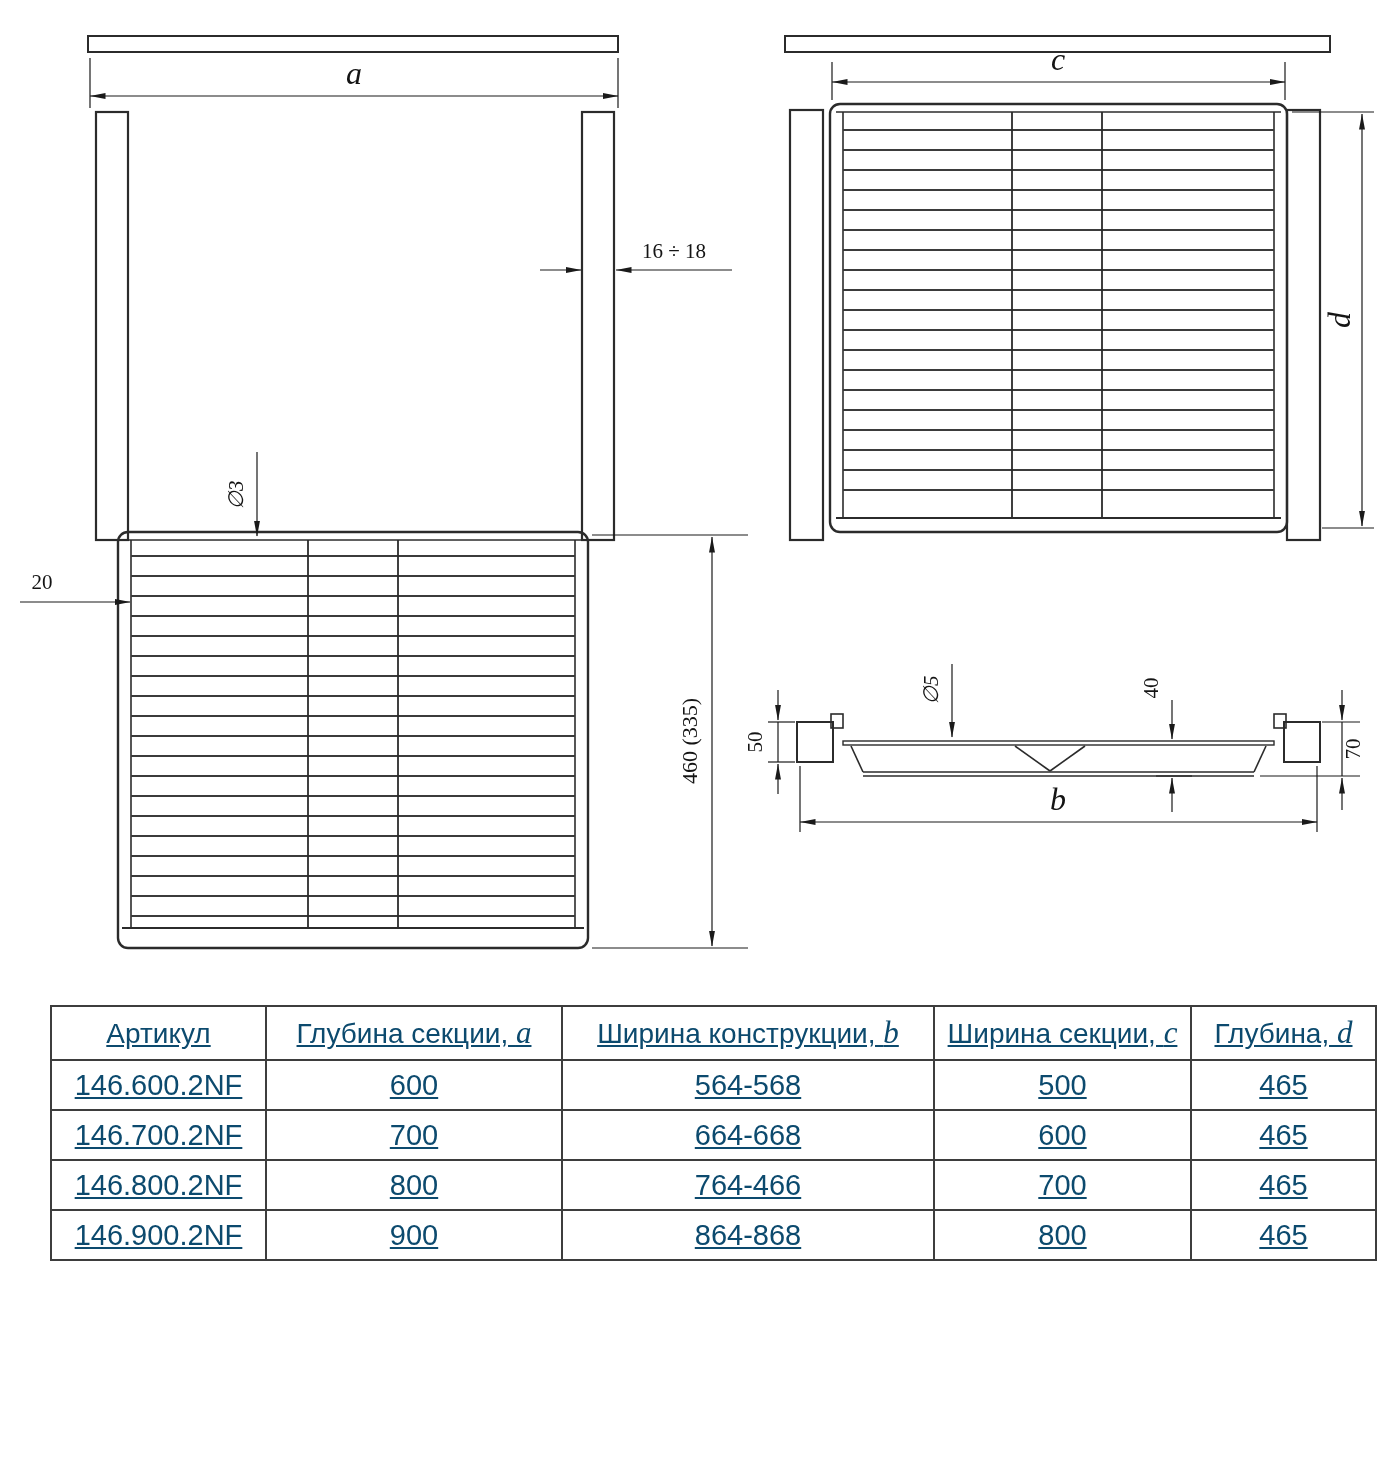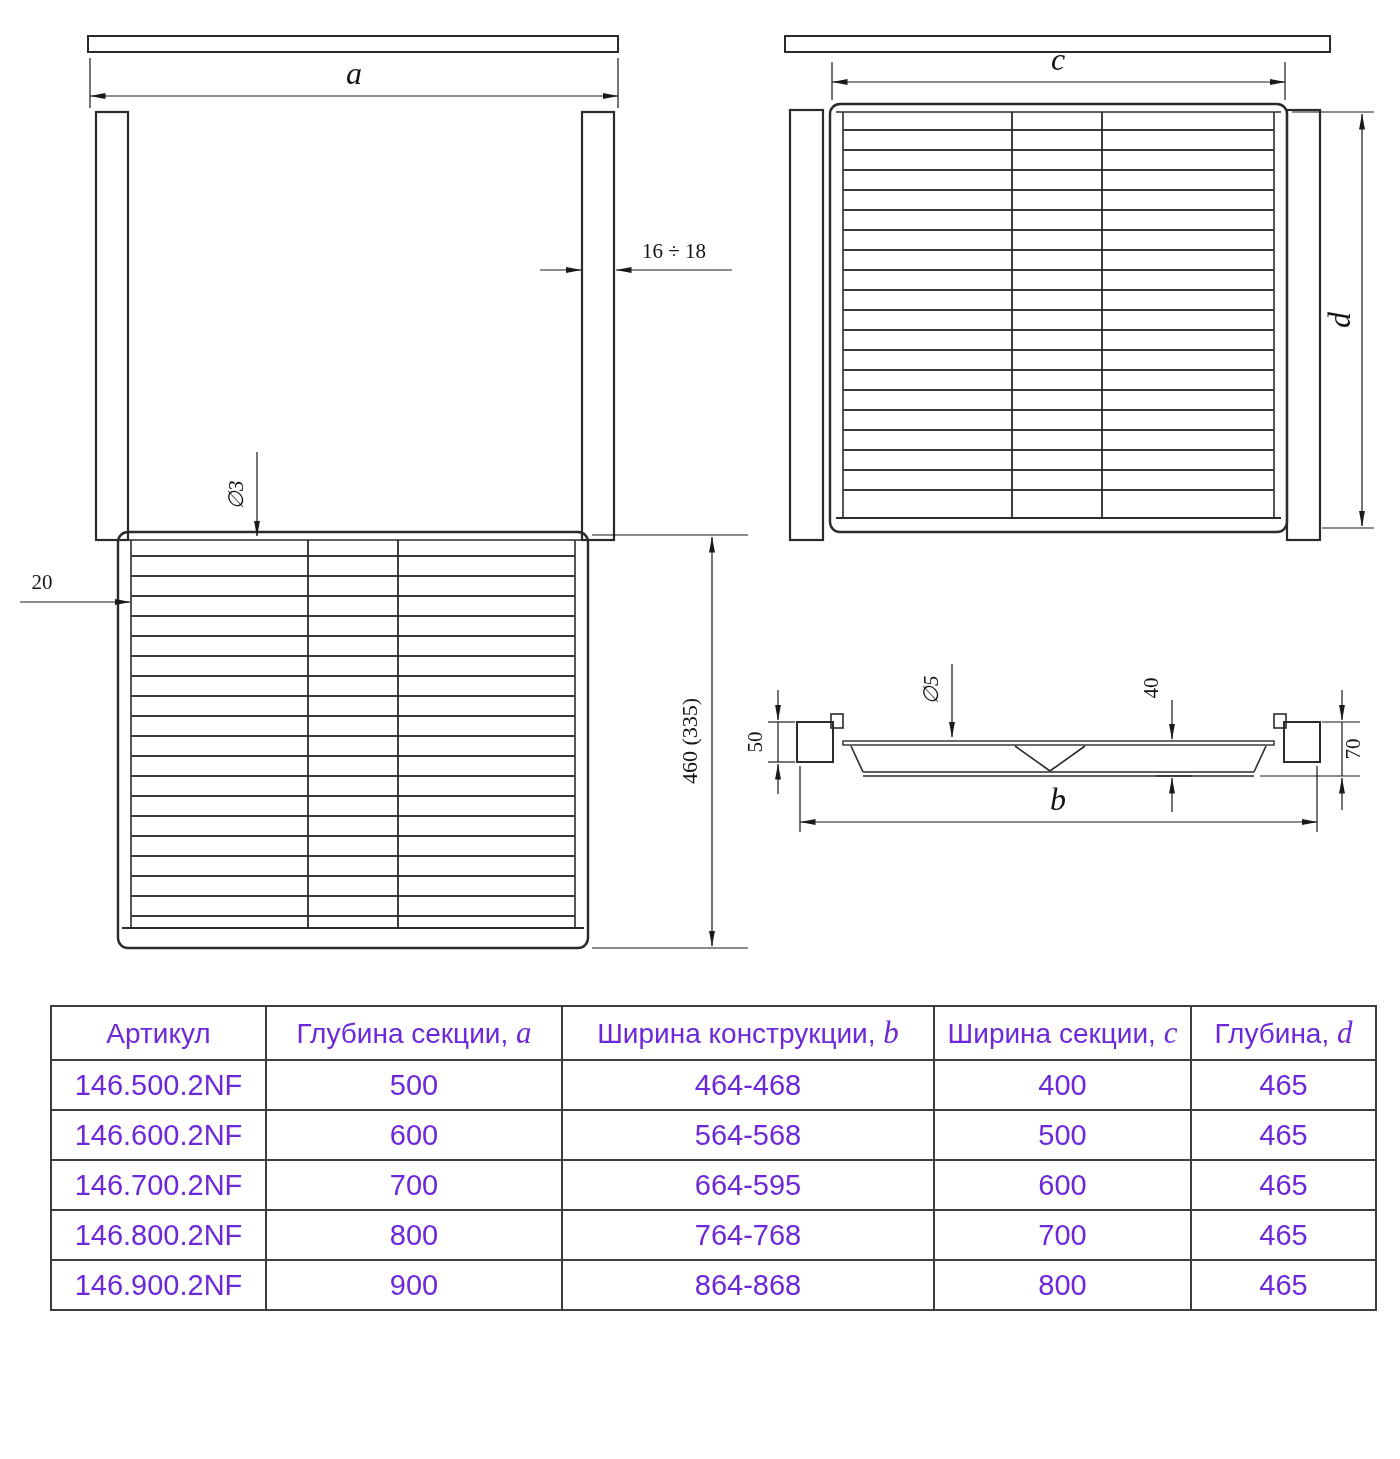--- a/index.html
+++ b/index.html
@@ -24,22 +24,23 @@
     width:1325px;
     margin:20px 0 0 50px;
   }
   .spec th, .spec td {
     border:2px solid #3d3d3d;
     text-align:center;
     vertical-align:middle;
     height:50px;
     font-size:29px;
     font-weight:normal;
-    color:#6d28d9;
+    color:#0c4a6e;
     white-space:nowrap;
+    text-decoration:underline;
   }
   .spec th { height:54px; font-size:28px; }
   .var {
     font-style:italic;
     font-family:"Liberation Serif", serif;
     font-size:31px;
   }
 </style>
 </head>
 <body>
@@ -170,44 +171,37 @@
     <tr>
       <th><span>Артикул</span><span class="var"></span></th>
       <th><span>Глубина секции, </span><span class="var">a</span></th>
       <th><span>Ширина конструкции, </span><span class="var">b</span></th>
       <th><span>Ширина секции, </span><span class="var">c</span></th>
       <th><span>Глубина, </span><span class="var">d</span></th>
     </tr>
   </thead>
   <tbody>
     <tr>
-      <td>146.500.2NF</td>
-      <td>500</td>
-      <td>464-468</td>
-      <td>400</td>
-      <td>465</td>
-    </tr>
-    <tr>
       <td>146.600.2NF</td>
       <td>600</td>
       <td>564-568</td>
       <td>500</td>
       <td>465</td>
     </tr>
     <tr>
       <td>146.700.2NF</td>
       <td>700</td>
-      <td>664-595</td>
+      <td>664-668</td>
       <td>600</td>
       <td>465</td>
     </tr>
     <tr>
       <td>146.800.2NF</td>
       <td>800</td>
-      <td>764-768</td>
+      <td>764-466</td>
       <td>700</td>
       <td>465</td>
     </tr>
     <tr>
       <td>146.900.2NF</td>
       <td>900</td>
       <td>864-868</td>
       <td>800</td>
       <td>465</td>
     </tr>

